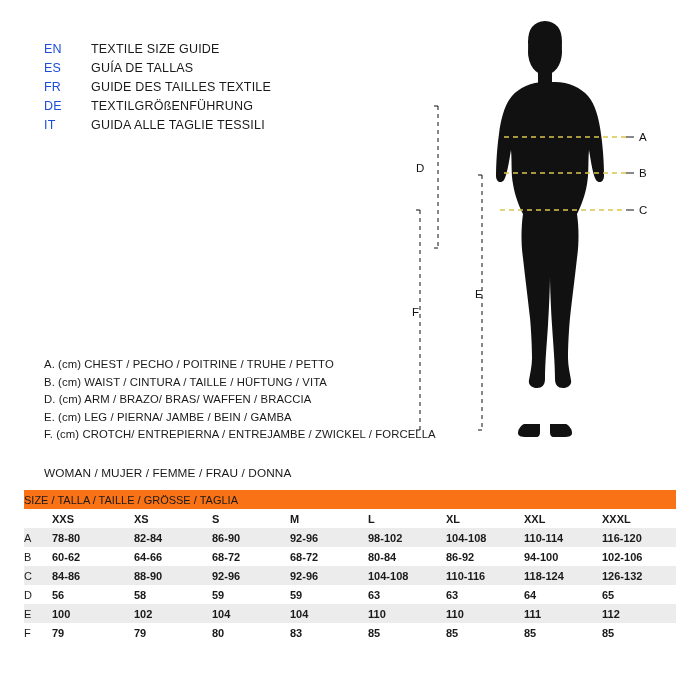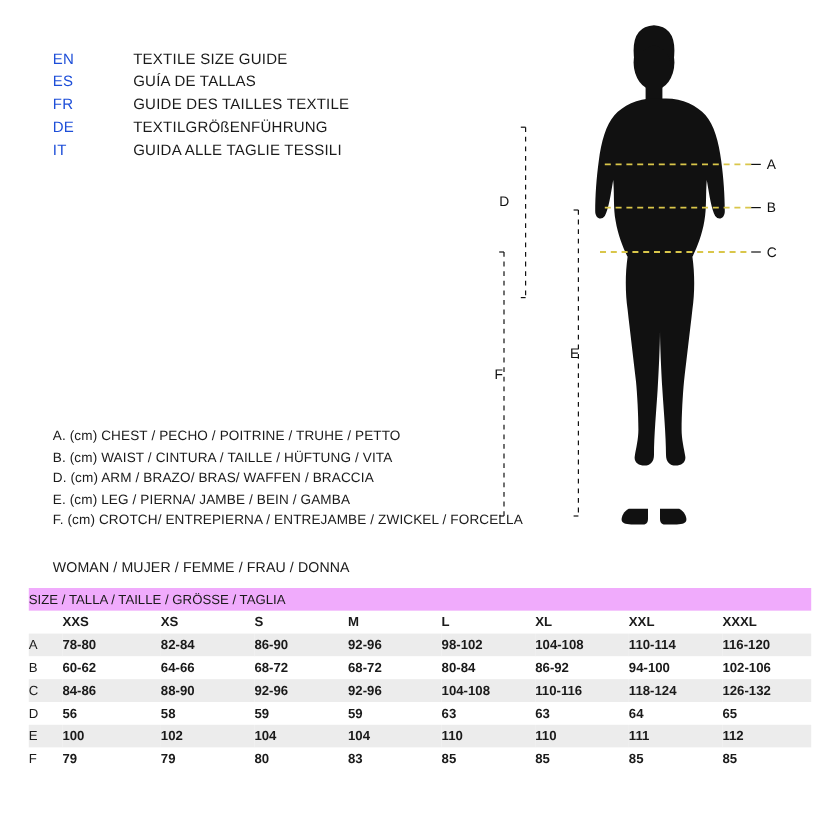--- a/index.html
+++ b/index.html
@@ -35,21 +35,20 @@
   .title-code {
     width: 47px;
     font-size: 12.5px;
     letter-spacing: 0.2px;
     color: #1d4ed8;
   }
   .title-text {
     font-size: 12.5px;
     letter-spacing: 0.2px;
     color: #1a1a1a;
-    margin-left: 20px;
   }
 
   
   .legend-block {
     position: absolute;
     left: 44px;
     top: 358px;
   }
   .legend-row {
     font-size: 11.3px;
@@ -77,21 +76,21 @@
     border-collapse: collapse;
     width: 652px;
     font-size: 11px;
   }
   table.size-table td {
     padding: 0;
     height: 19px;
     vertical-align: middle;
   }
   .row-head td {
-    background: #f0abfc;
+    background: #f97316;
     font-size: 11px;
     padding-left: 6px;
     height: 18px;
   }
   .row-cols td {
     background: #ffffff;
     height: 18px;
   }
   .row-alt td { background: #ececec; }
   .row-plain td { background: #ffffff; }

